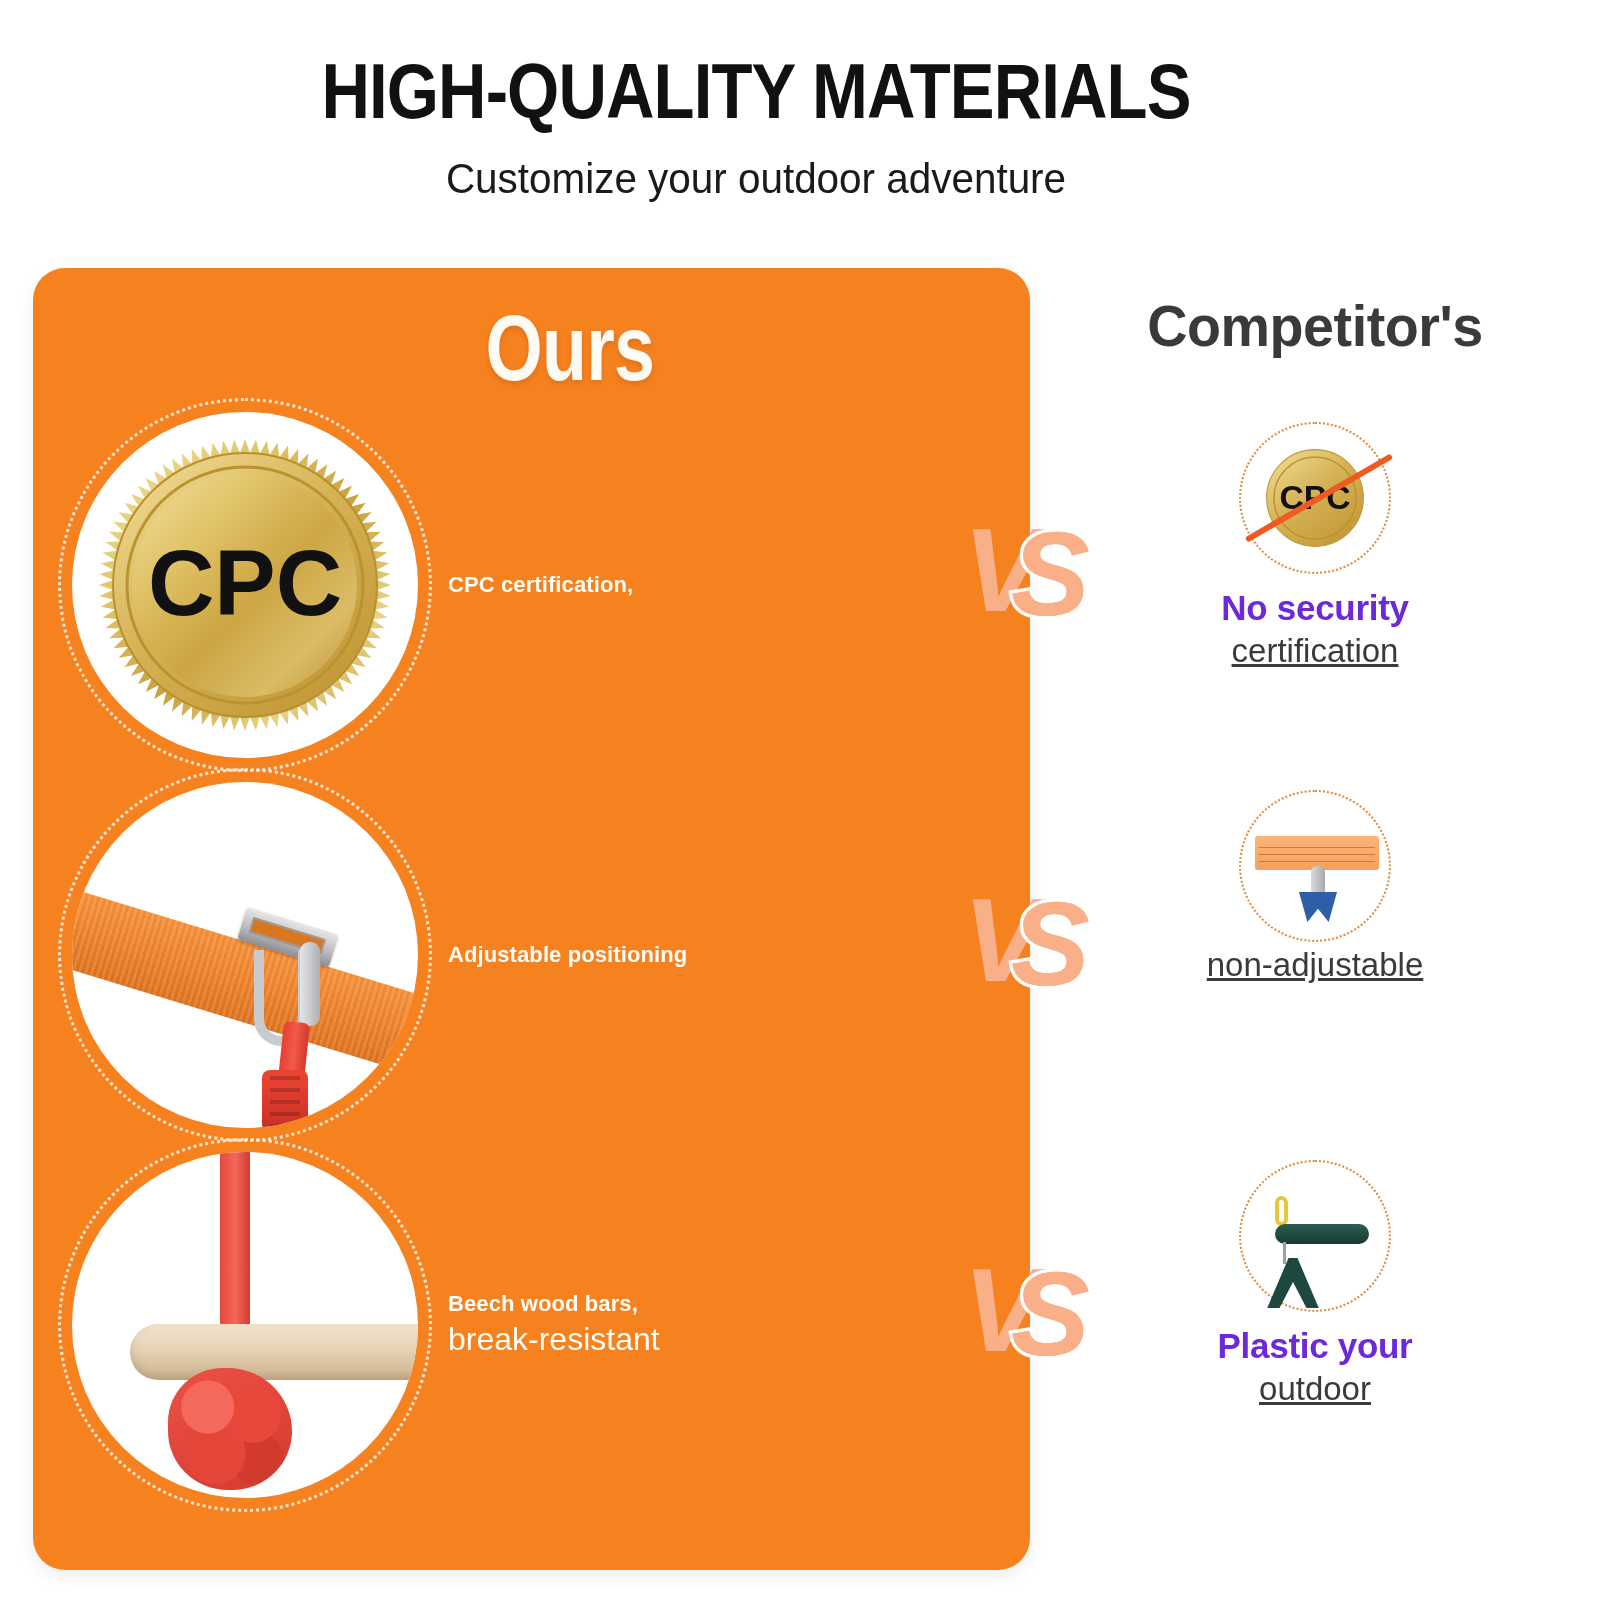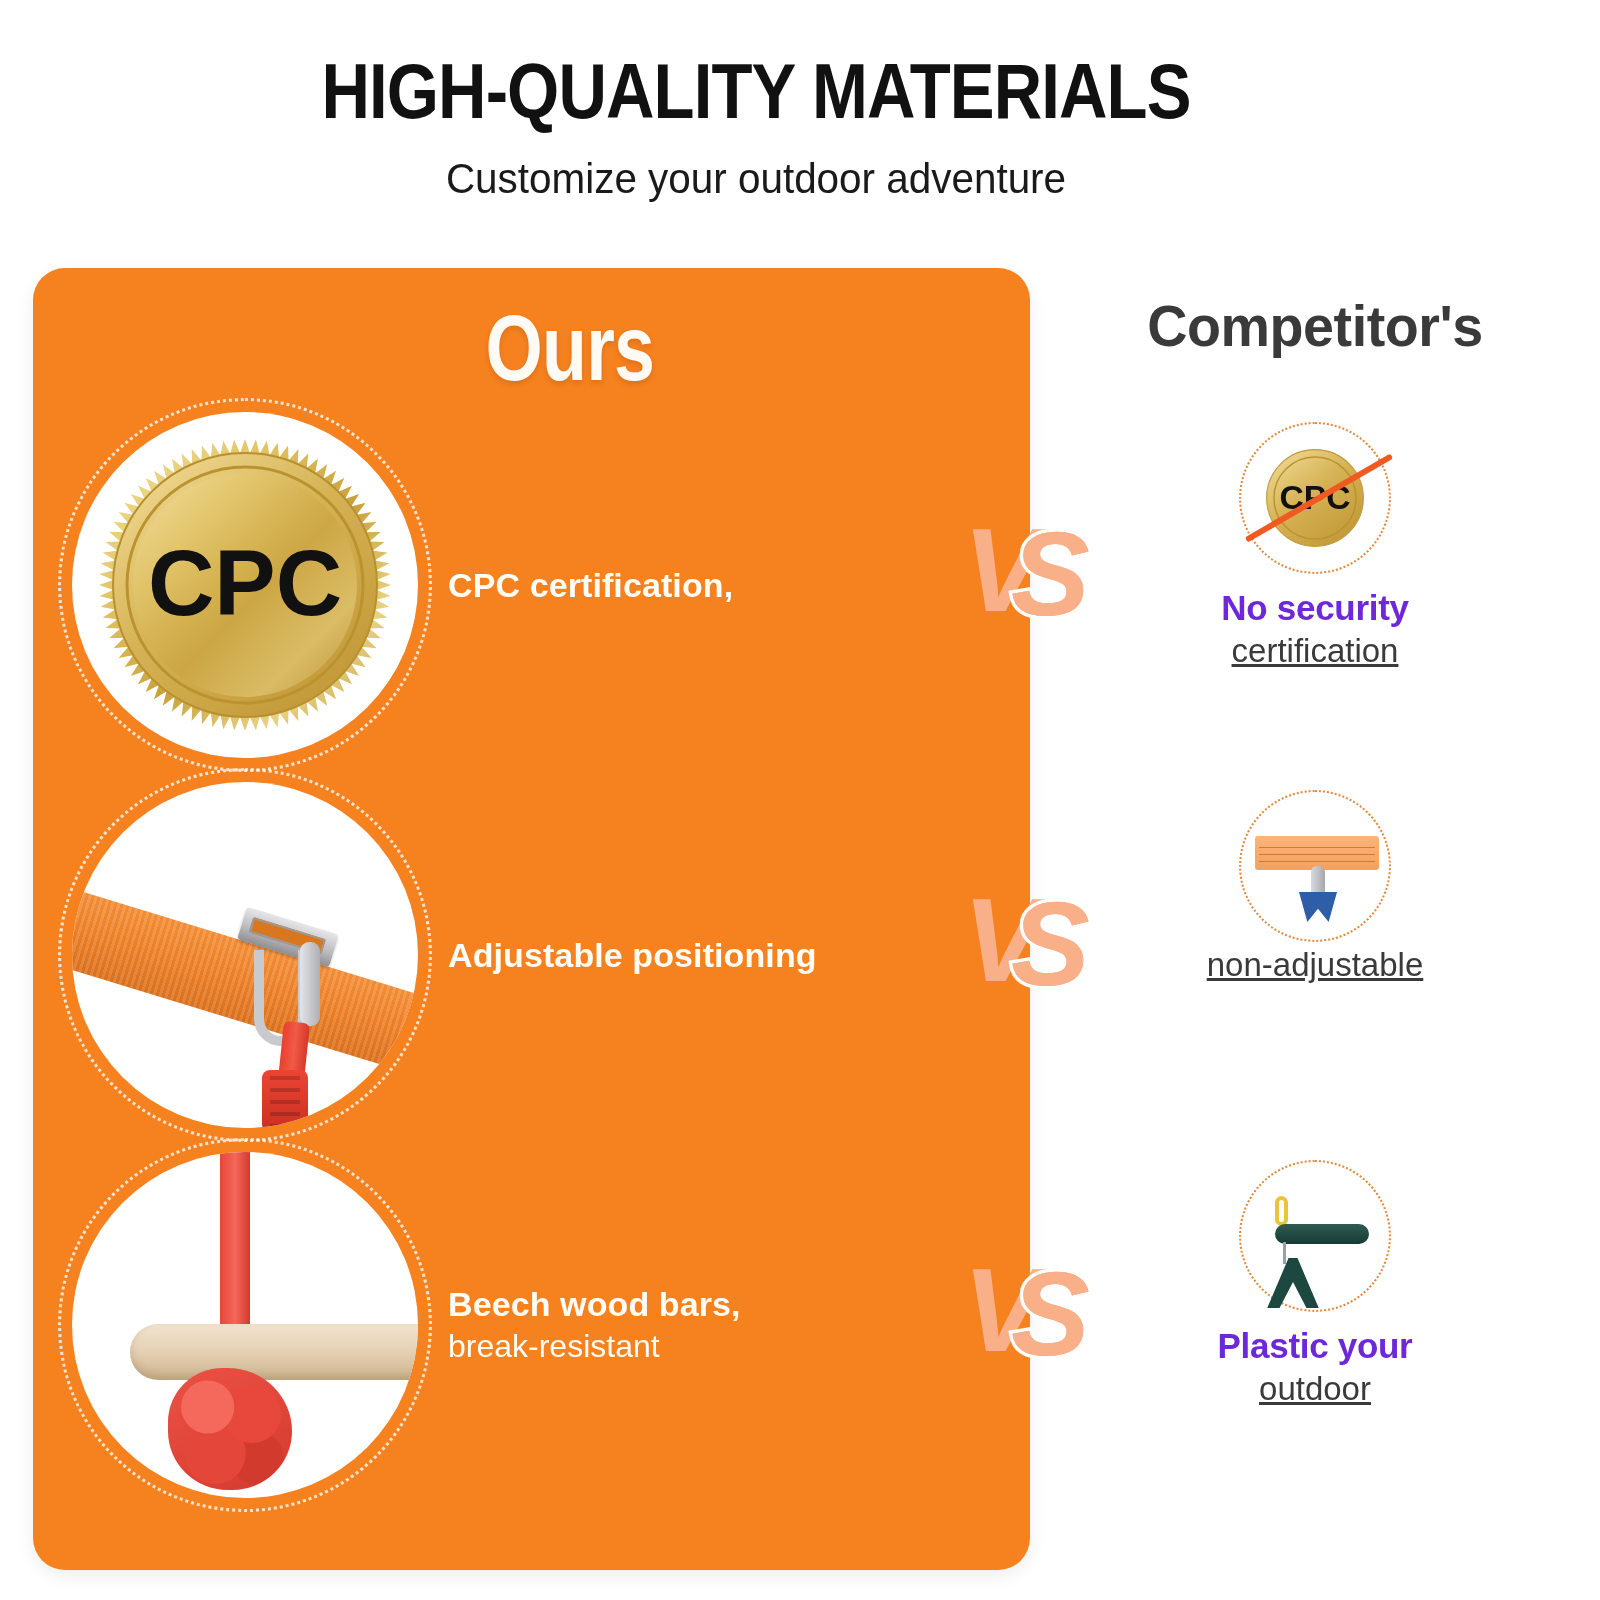--- a/index.html
+++ b/index.html
@@ -91,21 +91,21 @@
     position: absolute;
     left: 58px; top: -2px;
     width: 374px; height: 374px;
     border-radius: 50%;
     border: 3px dotted rgba(255,255,255,0.78);
   }
 
   
   .feat { position: absolute; left: 448px; top: 0; width: 500px; height: 370px;
           display: flex; flex-direction: column; justify-content: center; }
-  .feat-l1 { font-size: 34px; font-weight: 700; color: #fffdf8; line-height: 1.30;
+  .feat-l1 { font-size: 22px; font-weight: 700; color: #fffdf8; line-height: 1.30;
              letter-spacing: 0.1px; }
   .feat-l2 { font-size: 32px; font-weight: 400; color: #fffdf8; line-height: 1.30; }
   .feat-l2.bold { font-weight: 700; }
 
   
   .vs {
     position: absolute;
     top: 118px; left: 963px;
     width: 140px; height: 110px;
     font-size: 118px; font-weight: 700;

